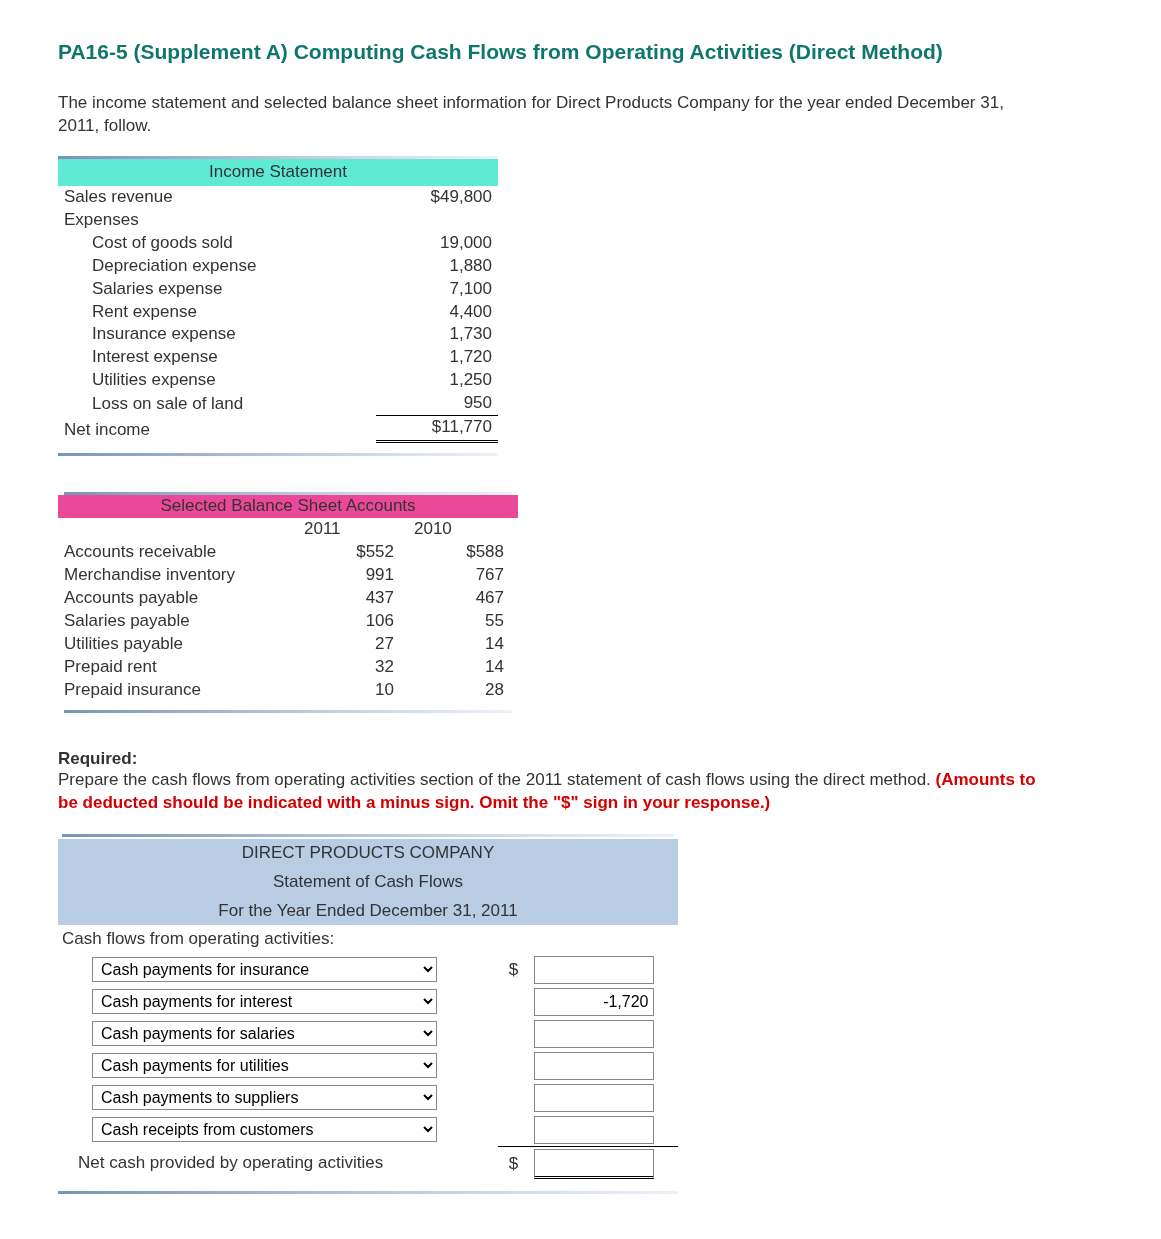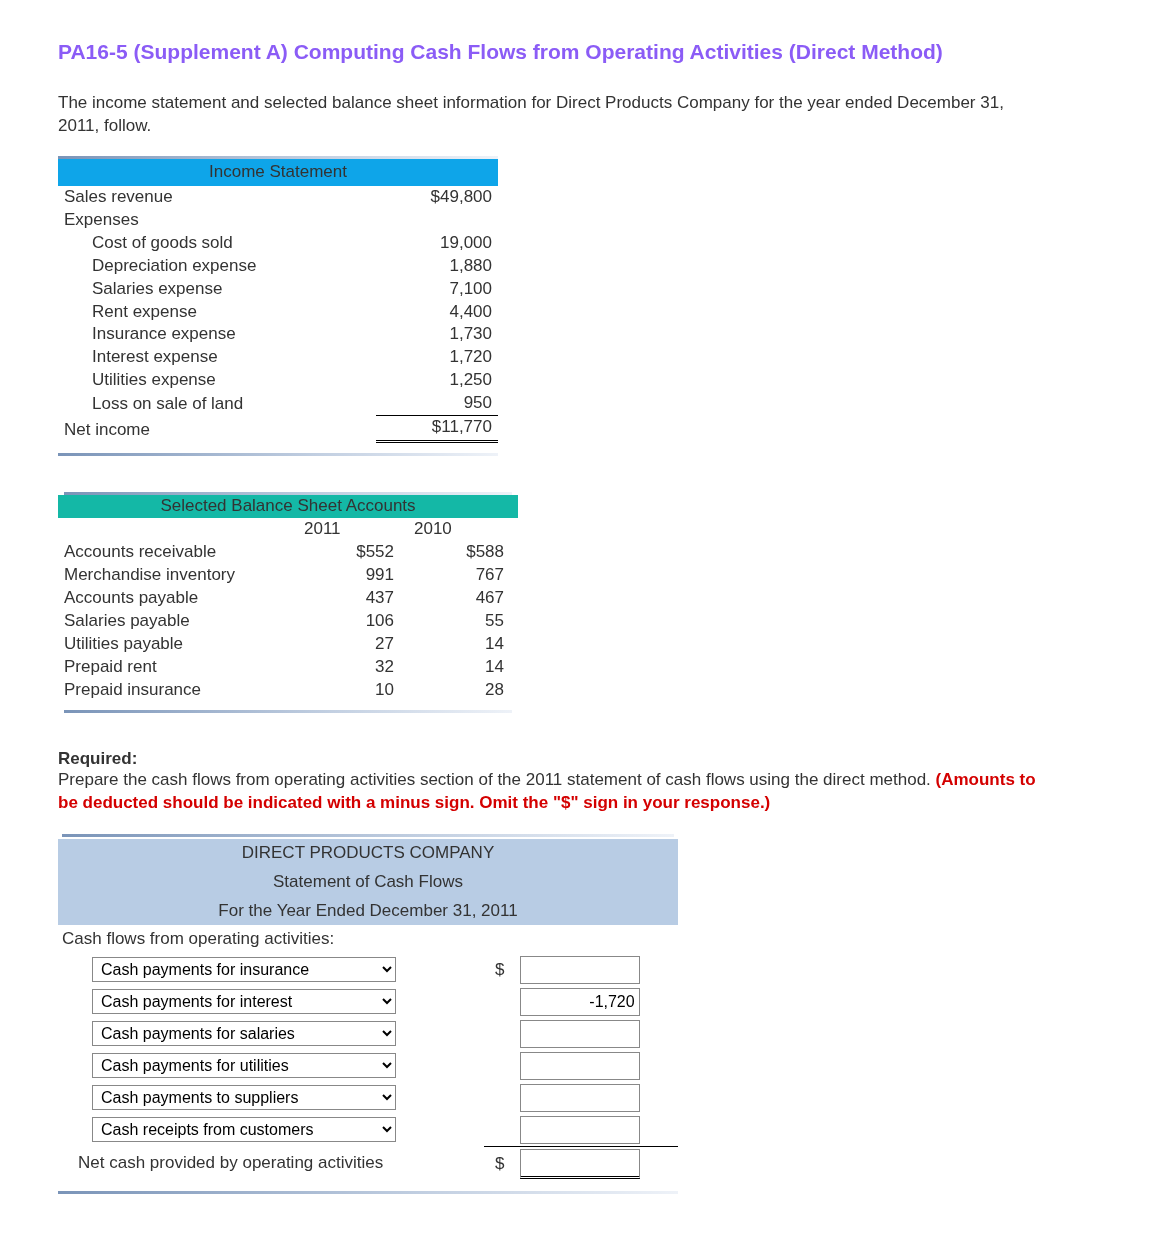--- a/index.html
+++ b/index.html
@@ -8,64 +8,64 @@
     color: #333;
     background: #fff;
     margin: 0;
     padding: 40px 58px;
     width: 1161px;
     box-sizing: border-box;
   }
   h1 {
     font-size: 21px;
     font-weight: bold;
-    color: #8b5cf6;
+    color: #0f766e;
     margin: 0 0 28px 0;
   }
   p.intro {
     font-size: 17px;
     line-height: 1.35;
     margin: 0 0 18px 0;
     max-width: 980px;
   }
   .tbl-wrap { margin-bottom: 36px; }
   table { border-collapse: collapse; }
   .fin-table { width: 440px; }
   .fin-table td { padding: 0 6px; line-height: 1.35; vertical-align: bottom; }
   .fin-table .header-row td {
-    background: #0ea5e9;
+    background: #5eead4;
     text-align: center;
     padding: 2px 0;
   }
   .fin-table .amt {
     text-align: right;
     width: 110px;
   }
   .fin-table .indent { padding-left: 34px; }
   .fin-table .underline { border-bottom: 1px solid #000; }
   .fin-table .dbl-underline { border-bottom: 3px double #000; padding-bottom:1px;}
   .rule-row td { height: 3px; padding:0;}
   .rule-bar {
     height: 3px;
     background: linear-gradient(to right, #7a94b8 0%, #c3d0e2 60%, #eef2f8 100%);
   }
   .bs-table { width: 460px; }
   .bs-table td { padding: 0 6px; line-height: 1.35; }
-  .bs-table .header-row td { background: #14b8a6; text-align: center; }
+  .bs-table .header-row td { background: #ec4899; text-align: center; }
   .bs-table .amt { text-align: right; width: 90px; padding-right: 14px;}
   .bs-table .yrs td { text-align: left; }
   .req-lbl { font-weight: bold; margin: 26px 0 0 0; }
   .req-txt { margin: 0 0 2px 0; max-width: 1000px; line-height: 1.35; }
   .red-note { color: #d40000; font-weight: bold; }
   .answer-table { margin-top: 18px; width: 620px; border-collapse: collapse; }
   .answer-table td { padding: 2px 4px; line-height: 1.45; vertical-align: middle; }
   .answer-table .hdr td { background: #b8cce4; text-align: center; }
   .answer-table .sect-title td { padding-left: 4px; }
   .answer-table select {
-    width: 304px;
+    width: 345px;
     font-size: 16px;
     font-family: inherit;
     padding: 2px 4px;
     border: 1px solid #888;
     background: #fff;
   }
   .answer-table input[type="text"] {
     width: 110px;
     font-size: 16px;
     font-family: inherit;

